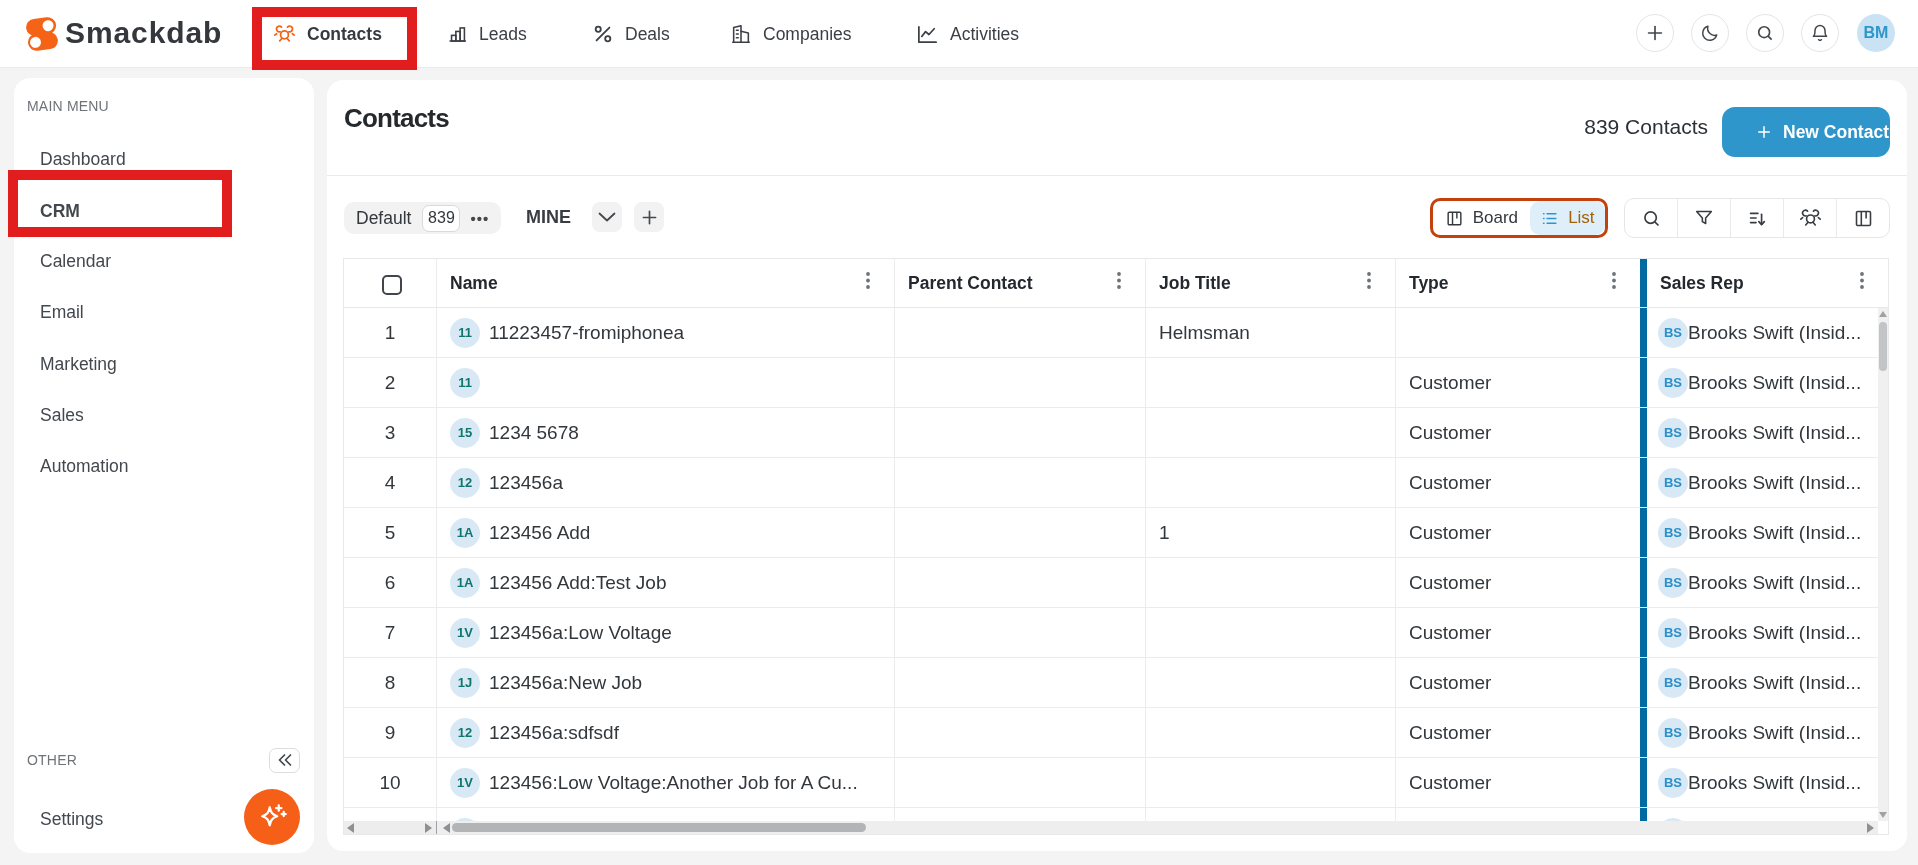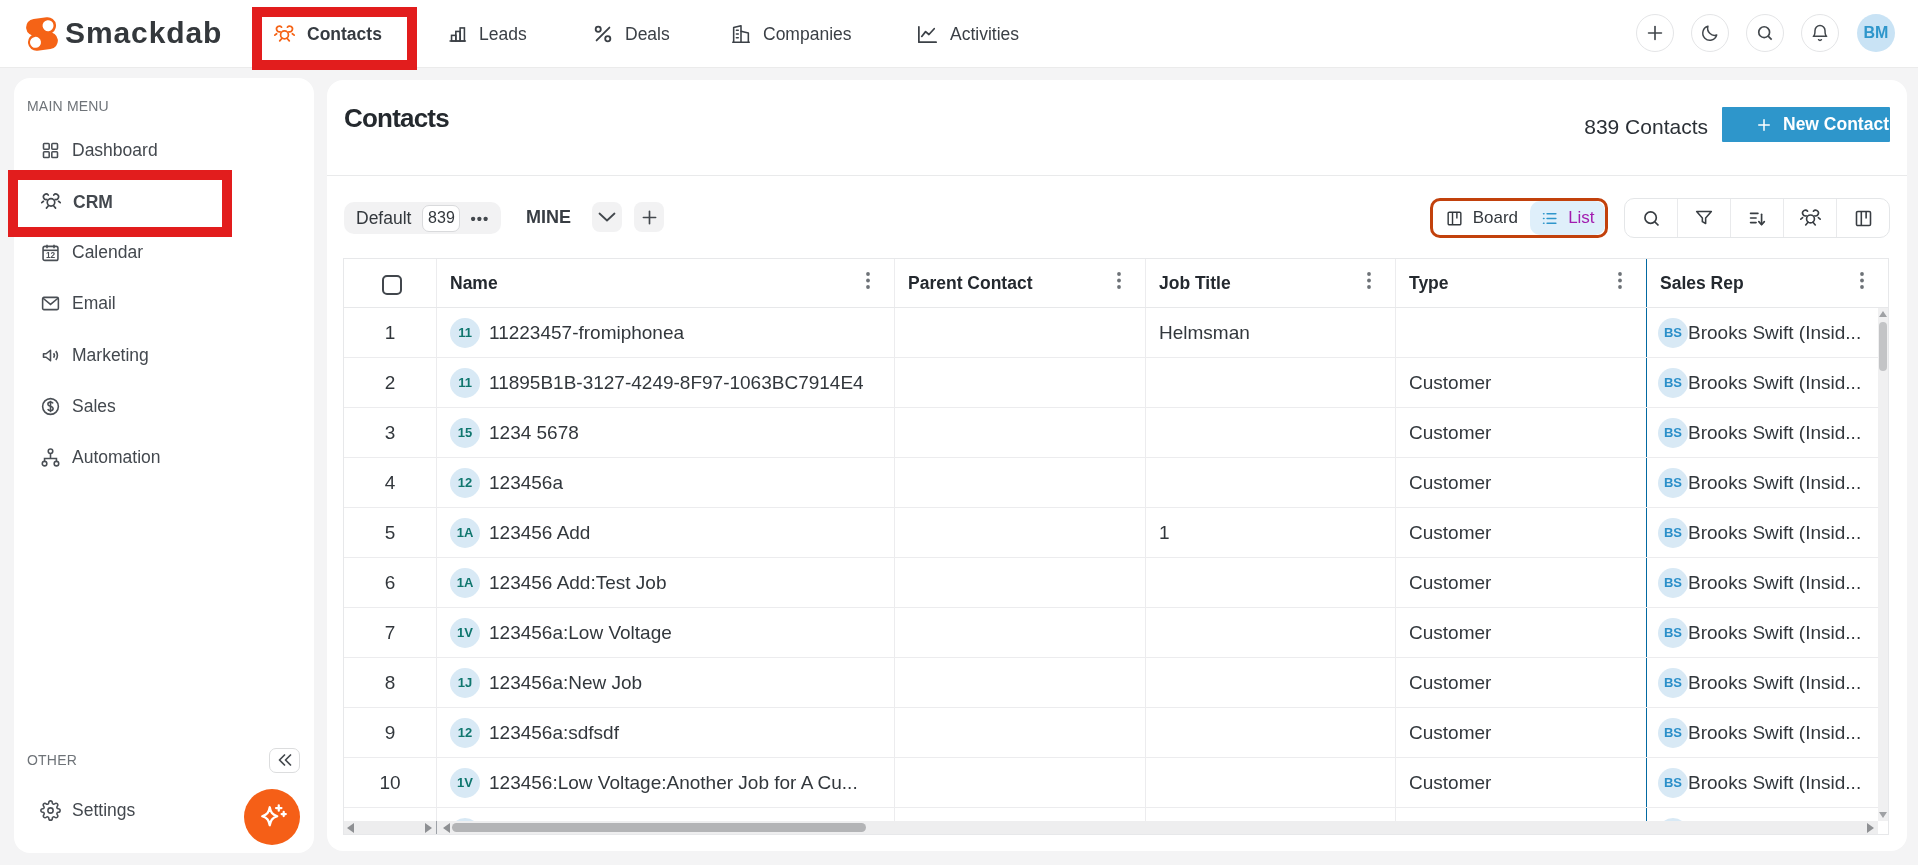--- a/index.html
+++ b/index.html
@@ -14,57 +14,57 @@
 .nav-item svg { display:block; }
 #redbox-contacts { position:absolute; left:252px; top:7px; width:165px; height:63px; border:10px solid #e21d1d; background:#fff; z-index:6; }
 .navtxt { color:#363b41; }
 
 .circ-btn { position:absolute; top:14px; width:38px; height:38px; border-radius:50%; background:#fff; border:1px solid #e4e5e7; display:flex; align-items:center; justify-content:center; }
 #avatar { position:absolute; top:14px; width:38px; height:38px; border-radius:50%; background:#c9e3f5; color:#2e96cb; font-weight:bold; font-size:16px; display:flex; align-items:center; justify-content:center; }
 
 
 #sidebar { position:absolute; left:14px; top:78px; width:300px; height:775px; background:#fff; border-radius:16px; }
 .side-label { position:absolute; left:13px; font-size:14px; color:#6e7378; letter-spacing:0.2px; }
-.side-item { position:absolute; left:26px; display:flex; align-items:center; gap:11px; font-size:17.5px; color:#43484e; height:24px; }
+.side-item { position:absolute; left:26px; display:flex; align-items:center; gap:11px; font-size:17.5px; color:#43484e; height:24px;flex-direction:column; }
 .side-item svg { display:block; }
 #redbox-crm { position:absolute; left:-6px; top:92px; width:224px; height:67px; border:10px solid #e21d1d; background:#fff; z-index:2; }
 #collapse { position:absolute; left:255px; top:670px; width:31px; height:25px; border:1px solid #dcddde; border-radius:7px; color:#4a4f54; font-size:17px; display:flex; align-items:center; justify-content:center; padding-bottom:2px; }
 #fab { position:absolute; left:230px; top:711px; width:56px; height:56px; border-radius:50%; background:#f55f17; display:flex; align-items:center; justify-content:center; }
 
 
 #card { position:absolute; left:327px; top:80px; width:1580px; height:771px; background:#fff; border-radius:16px; }
 #title { position:absolute; left:17px; top:23px; font-size:26px; font-weight:bold; color:#24292e; letter-spacing:-0.8px; }
 #desc { position:absolute; left:17px; top:59px; font-size:18px; color:#3e4348; letter-spacing:-0.1px; }
 #count { position:absolute; right:199px; top:35px; font-size:21px; color:#2b3036; }
-#newbtn { position:absolute; left:1395px; top:27px; width:168px; height:35px; background:#2e96cb; border-radius:1px; color:#fff; font-size:17.5px; font-weight:bold; display:flex; align-items:center; justify-content:center; gap:10px;padding-left:32px; }
+#newbtn { position:absolute; left:1395px; top:27px; width:168px; height:50px; background:#2e96cb; border-radius:13px; color:#fff; font-size:17.5px; font-weight:bold; display:flex; align-items:center; justify-content:center; gap:10px;padding-left:32px; }
 #divider { position:absolute; left:0px; top:95px; width:1580px; height:1px; background:#e9eaeb; }
 
 
 #pill { position:absolute; left:17px; top:122px; width:157px; height:32px; background:#f2f2f3; border-radius:10px; display:flex; align-items:center; }
 #pill .dtxt { margin-left:12px; font-size:17.5px; color:#33383d; }
 #pill .badge839 { margin-left:11px; width:38px; height:27px; background:#fff; border:1px solid #d9dadc; border-radius:7px; font-size:16px; color:#33383d; display:flex; align-items:center; justify-content:center; }
 #pill .dots3 { margin-left:10px; color:#43484d; font-size:15px; letter-spacing:1px; font-weight:bold; }
 #mine { position:absolute; left:199px; top:127px; font-size:18px; font-weight:bold; color:#383d43; }
 .sq-btn { position:absolute; top:122px; width:30px; height:30px; background:#f2f2f3; border-radius:8px; display:flex; align-items:center; justify-content:center; }
 
 #seg { position:absolute; left:1103px; top:118px; width:178px; height:40px; border:3px solid #c2410c; border-radius:10px; background:#fff; display:flex; overflow:hidden; }
 .seg-item { display:flex; align-items:center; justify-content:center; gap:9px; font-size:17px; color:#33383d; }
-.seg-item.sel { background:#dfeffa; border-radius:10px; color:#a21caf; }
+.seg-item.sel { background:#dfeffa; border-radius:10px; color:#a16207; }
 #icongrp { position:absolute; left:1297px; top:118px; width:266px; height:40px; border:1px solid #e4e6e8; border-radius:10px; background:#fff; display:flex; }
 .ig-cell { flex:1; display:flex; align-items:center; justify-content:center; border-right:1px solid #e9eaec; }
 .ig-cell:last-child { border-right:none; }
 
 
 #table { position:absolute; left:16px; top:178px; width:1546px; height:577px; border:1px solid #e7e8ea; background:#fff; }
 .trow { position:absolute; left:0; width:1544px; display:flex; }
 .c0 { width:93px; flex:none; border-right:1px solid #ececee; display:flex; align-items:center; justify-content:center; }
 .c1 { width:458px; flex:none; border-right:1px solid #ececee; display:flex; align-items:center; position:relative; }
 .c2 { width:251px; flex:none; border-right:1px solid #ececee; display:flex; align-items:center; position:relative; }
 .c3 { width:250px; flex:none; border-right:1px solid #ececee; display:flex; align-items:center; position:relative; }
-.c4 { width:251px; flex:none; border-right:1px solid #0369a1; display:flex; align-items:center; position:relative; }
+.c4 { width:251px; flex:none; border-right:7px solid #0369a1; display:flex; align-items:center; position:relative; }
 .c5 { width:241px; flex:none; display:flex; align-items:center; position:relative; }
 #thead { top:0; height:49px; border-bottom:1px solid #e7e8ea; font-weight:bold; font-size:17.5px; color:#24292f; }
 .th-label { margin-left:13px; }
 .th-dots { position:absolute; right:24px; top:50%; transform:translateY(-50%); }
 .brow { height:50px; border-bottom:1px solid #ececee; font-size:19px; color:#32373c; background:#fff; }
 .rownum { font-size:19px; color:#32373c; }
 .badge { width:30px; height:30px; border-radius:50%; background:#d8e9f5; color:#0f766e; font-size:13px; font-weight:bold; display:flex; align-items:center; justify-content:center; margin-left:13px; flex:none; }
 .nm { margin-left:9px; white-space:nowrap; }
 .cellpad { margin-left:13px; white-space:nowrap; }
 .bs { width:30px; height:30px; border-radius:50%; background:#d8e9f5; color:#2b8fc9; font-size:13px; font-weight:bold; display:flex; align-items:center; justify-content:center; margin-left:11px; flex:none; }
@@ -431,21 +431,20 @@
             <span class="bs">BS</span>
             <span class="rep">Brooks Swift (Insid...</span>
           </div>
   </div>
         <div class="trow brow" style="top:99px;">
     <div class="c0">
             <span class="rownum">2</span>
           </div>
     <div class="c1">
             <span class="badge">11</span>
-            <span class="nm">11895B1B-3127-4249-8F97-1063BC7914E4</span>
           </div>
     <div class="c2"></div>
     <div class="c3">
             <span class="cellpad"></span>
           </div>
     <div class="c4">
             <span class="cellpad">Customer</span>
           </div>
     <div class="c5">
             <span class="bs">BS</span>

